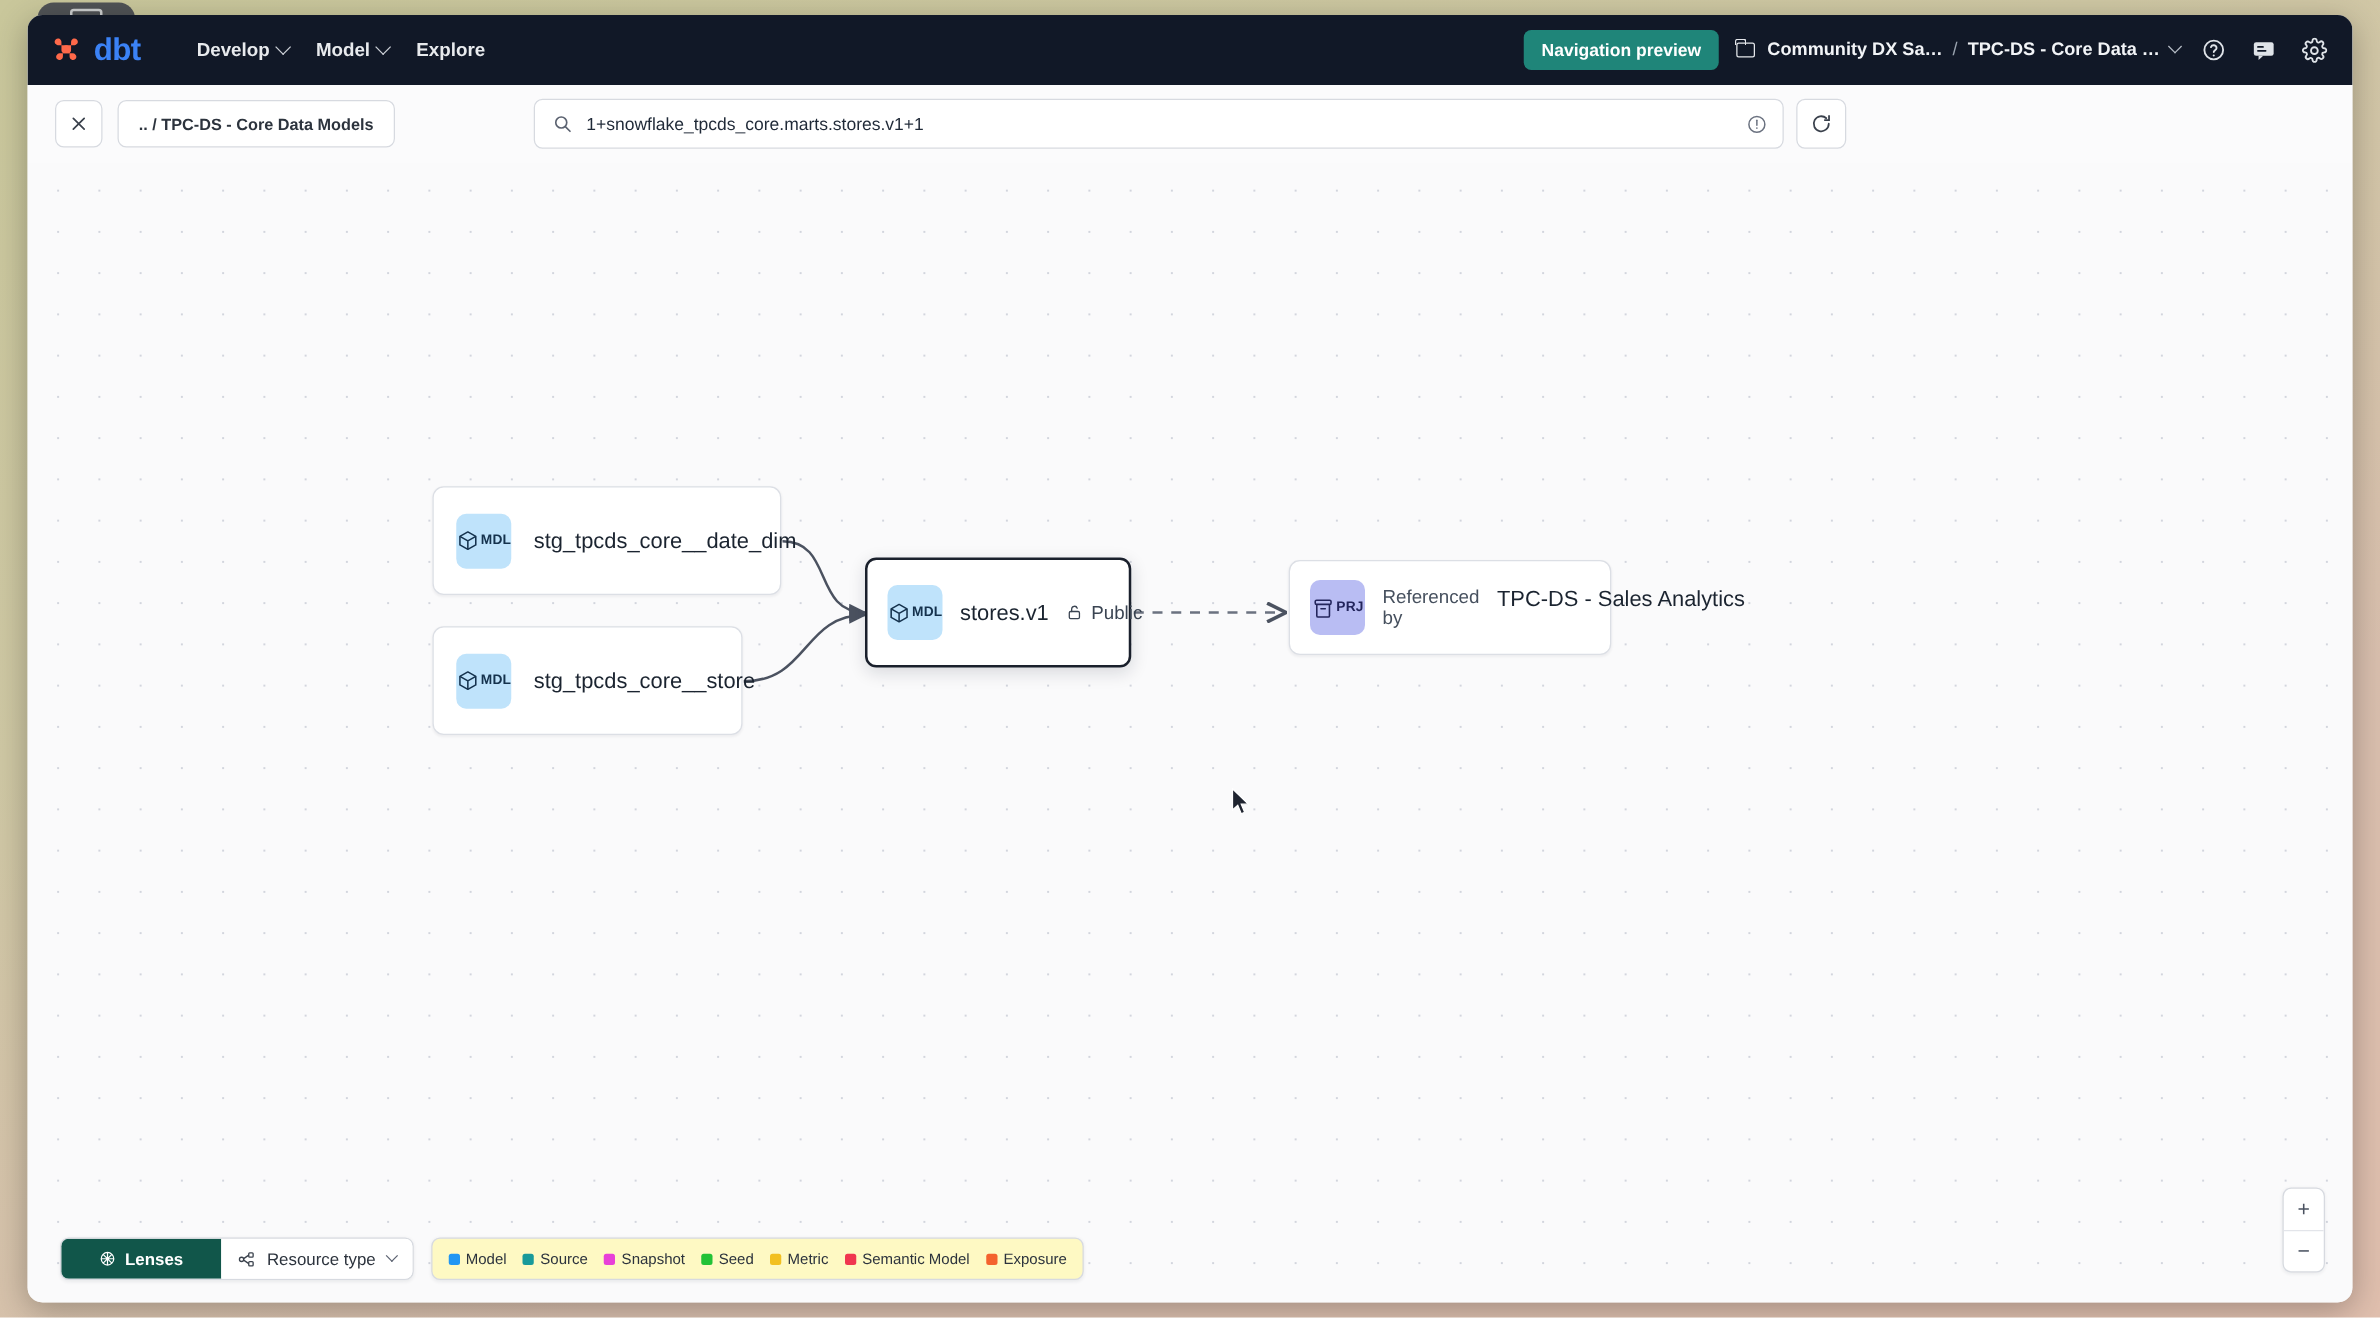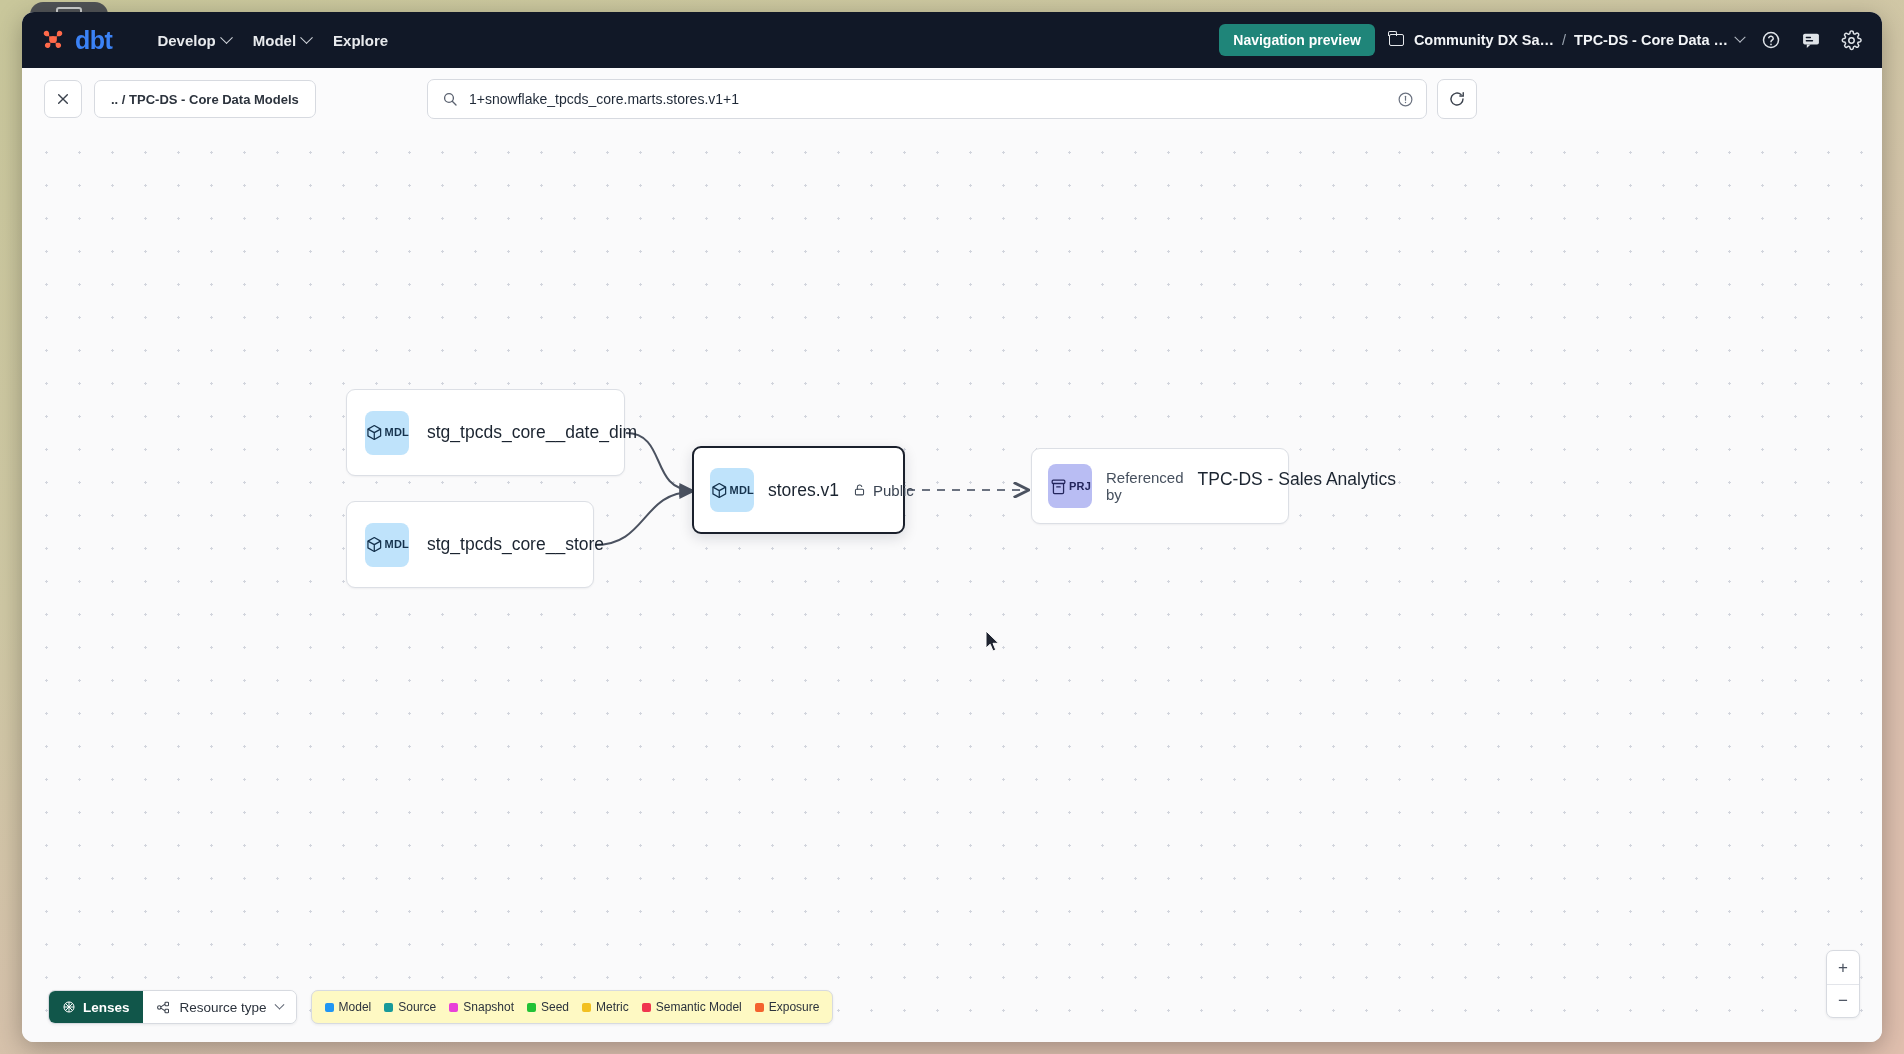--- a/index.html
+++ b/index.html
@@ -243,21 +243,21 @@
     border-radius: 7px;
     overflow: hidden;
     border: 1px solid #d7dae0;
     background: #fff;
     box-shadow: 0 1px 3px rgba(16,24,40,.07);
   }
   #lenses-btn {
     background: #11564a; color: #fff;
     height: 100%;
     display: flex; align-items: center; gap: 7px;
-    padding: 0 13px;
+    padding: 0 30px;
     font-size: 13.5px; font-weight: 600;
     cursor: pointer;
   }
   #resource-type-btn {
     height: 100%;
     display: flex; align-items: center; gap: 9px;
     padding: 0 13px;
     font-size: 13.5px; color: #2c333d;
     cursor: pointer; background: #fff;
   }

